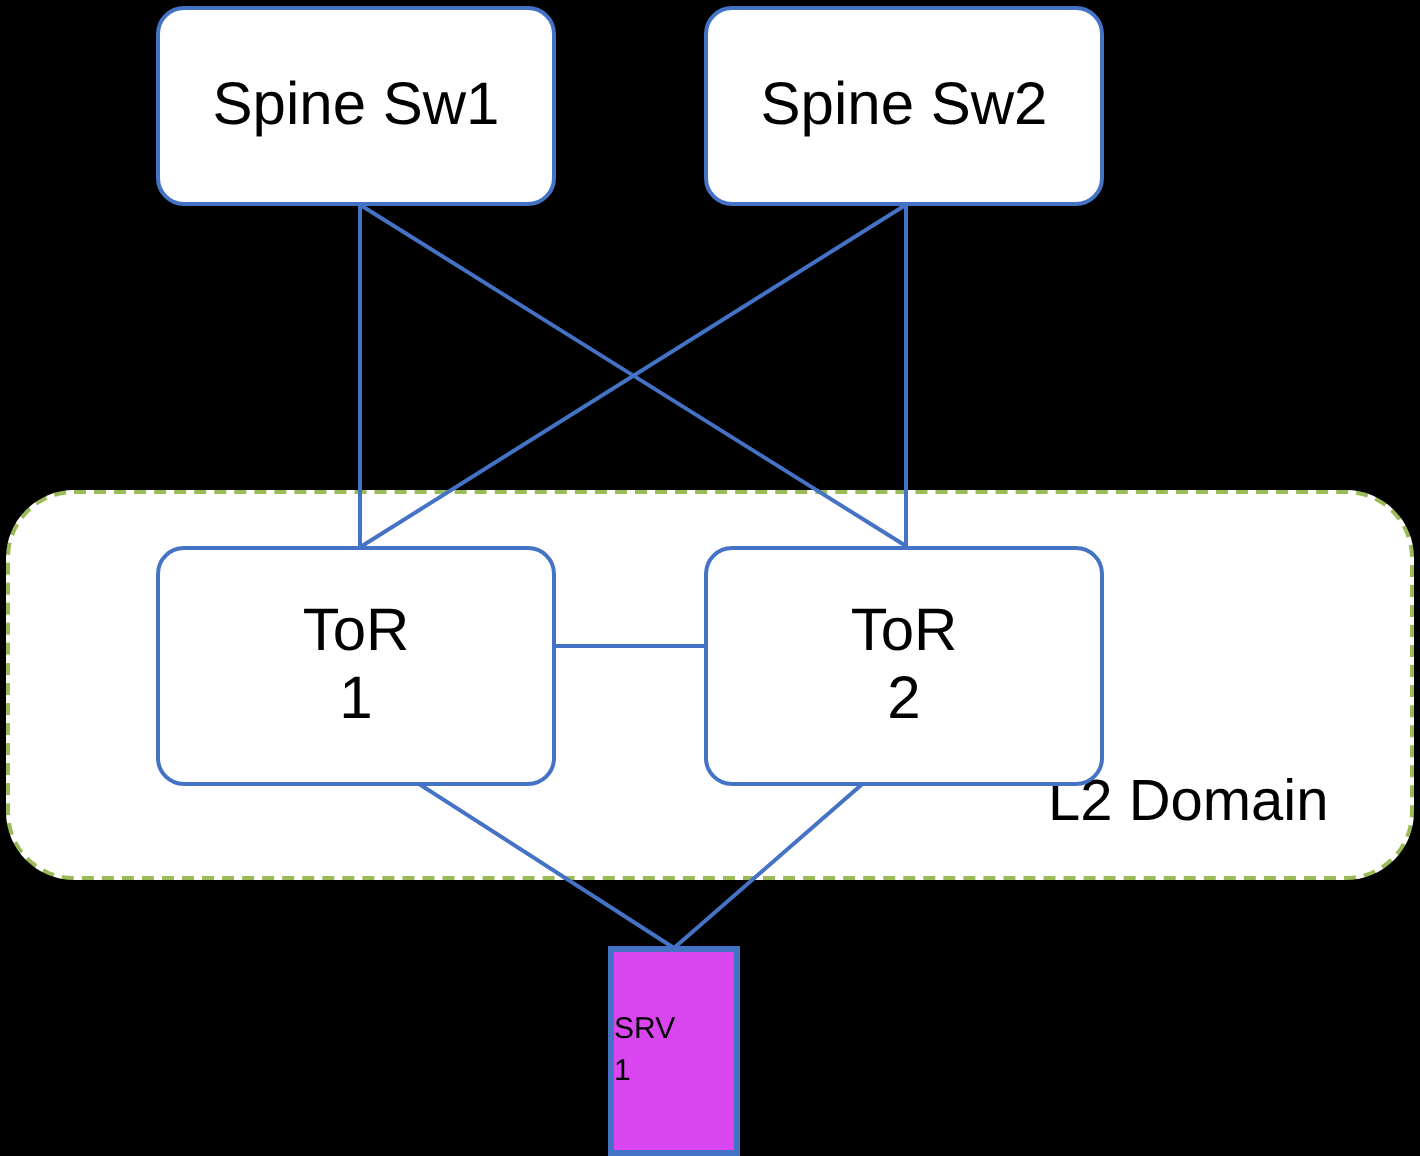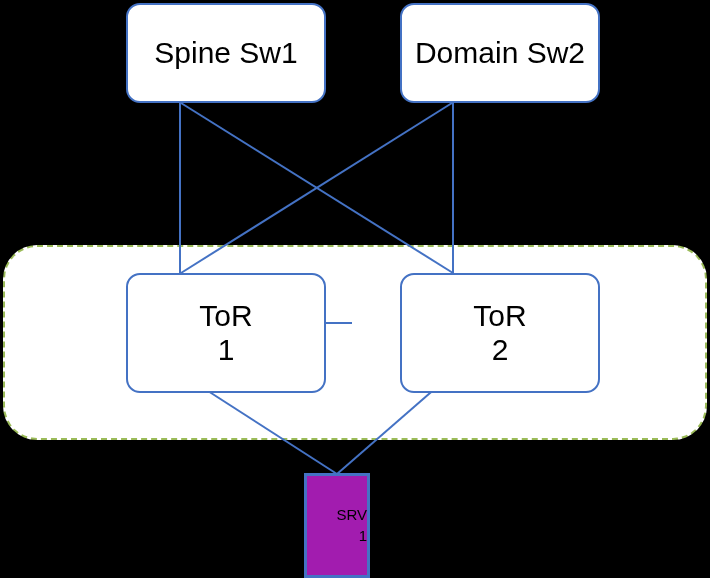--- a/index.html
+++ b/index.html
@@ -42,21 +42,20 @@
     box-sizing: border-box;
     background: #FFFFFF;
     border: 2px solid #4472C4;
     border-radius: 14px;
     display: flex;
     flex-direction: column;
     align-items: center;
     justify-content: center;
     color: #000000;
     z-index: 4;
-    margin-left: 48px;
   }
   .node .line {
     line-height: 1.12;
     white-space: nowrap;
   }
   #spine1, #spine2 {
     width: 200px;
     height: 100px;
     top: 3px;
     font-size: 30px;
@@ -74,26 +73,26 @@
   #tor2 { left: 352px; }
 
   
   #srv1 {
     position: absolute;
     left: 304px;
     top: 473px;
     width: 66px;
     height: 105px;
     box-sizing: border-box;
-    background: #a21caf;
+    background: #d946ef;
     border: 3px solid #4472C4;
     border-radius: 0;
     display: flex;
     flex-direction: column;
-    align-items: flex-end;
+    align-items: flex-start;
     justify-content: center;
     font-size: 15px;
     color: #000000;
     z-index: 4;
   }
   #srv1 .line { line-height: 1.35; }
 
   
   #links {
     position: absolute;
@@ -120,32 +119,33 @@
     <line x1="278" y1="323" x2="352" y2="323" stroke="#4472C4" stroke-width="2"></line>
     <line x1="180" y1="373" x2="337" y2="474" stroke="#4472C4" stroke-width="2"></line>
     <line x1="453" y1="373" x2="337" y2="474" stroke="#4472C4" stroke-width="2"></line>
   </svg>
 
   <div class="node" id="spine1">
     <span class="line">Spine Sw1</span>
   </div>
 
   <div class="node" id="spine2">
-    <span class="line">Domain Sw2</span>
+    <span class="line">Spine Sw2</span>
   </div>
 
   <div class="node" id="tor1">
     <span class="line">ToR</span>
     <span class="line">1</span>
   </div>
 
   <div class="node" id="tor2">
     <span class="line">ToR</span>
     <span class="line">2</span>
   </div>
 
   <div id="srv1">
     <span class="line">SRV</span>
     <span class="line">1</span>
   </div>
 
+  <div class="l2-label">L2 Domain</div>
 
 </div>
 
 </body></html>

